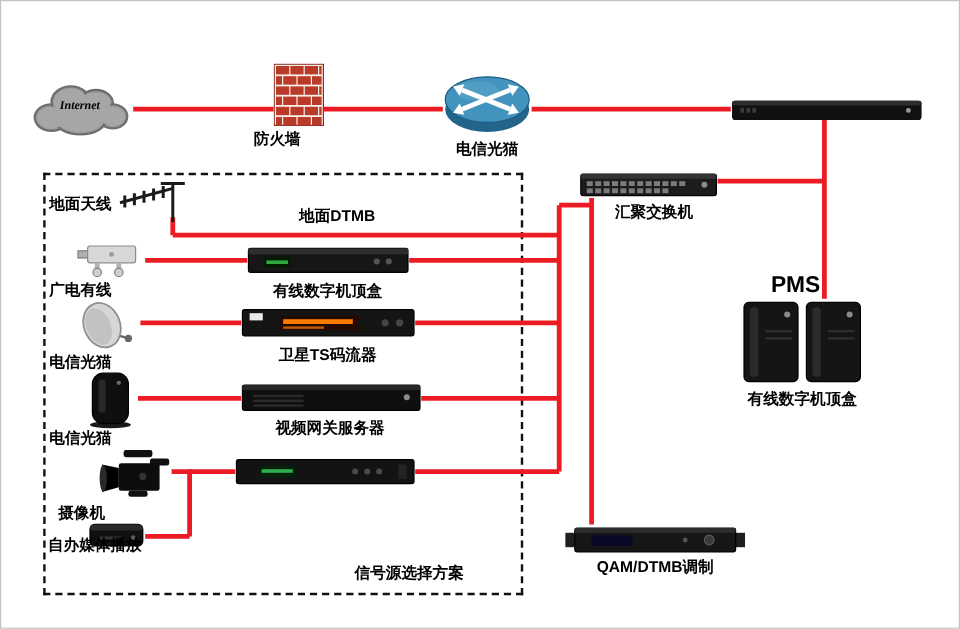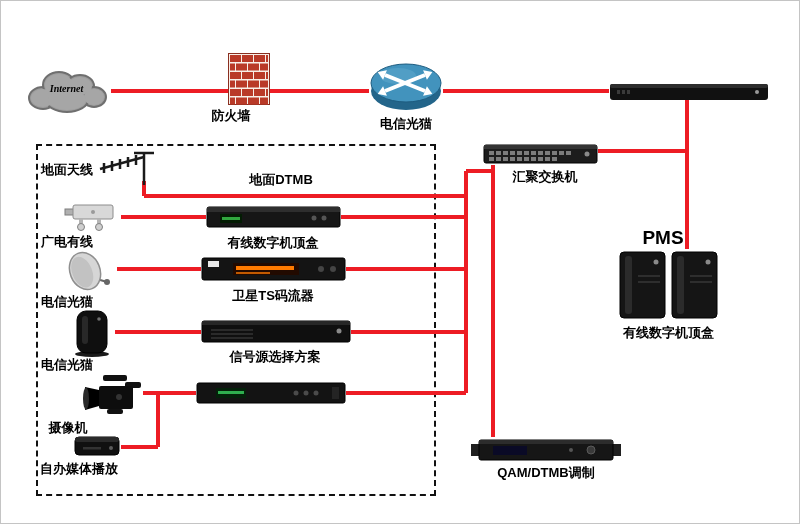--- a/index.html
+++ b/index.html
@@ -333,23 +333,24 @@
   <div class="label" style="left:34px;top:234px;width:64px">广电有线</div>
 
   <div class="label" style="left:196px;top:235px;width:152px">有线数字机顶盒</div>
 
   <div class="label" style="left:34px;top:294px;width:64px">电信光猫</div>
 
   <div class="label" style="left:192px;top:288px;width:160px">卫星TS码流器</div>
 
   <div class="label" style="left:34px;top:357px;width:64px">电信光猫</div>
 
-  <div class="label" style="left:198px;top:349px;width:152px">信号源选择方案</div>
+  <div class="label" style="left:198px;top:349px;width:152px">视频网关服务器</div>
 
   <div class="label" style="left:36px;top:420px;width:62px">摄像机</div>
 
 
-  <div class="label" style="left:28px;top:461px;width:100px">自办媒体播放</div>
+  <div class="label" style="left:28px;top:446px;width:100px">自办媒体播放</div>
 
   <div class="label" style="left:468px;top:465px;width:154px">QAM/DTMB调制</div>
 
+  <div class="label" style="left:255px;top:470px;width:170px">信号源选择方案</div>
 
 </div>
 
 </body></html>

